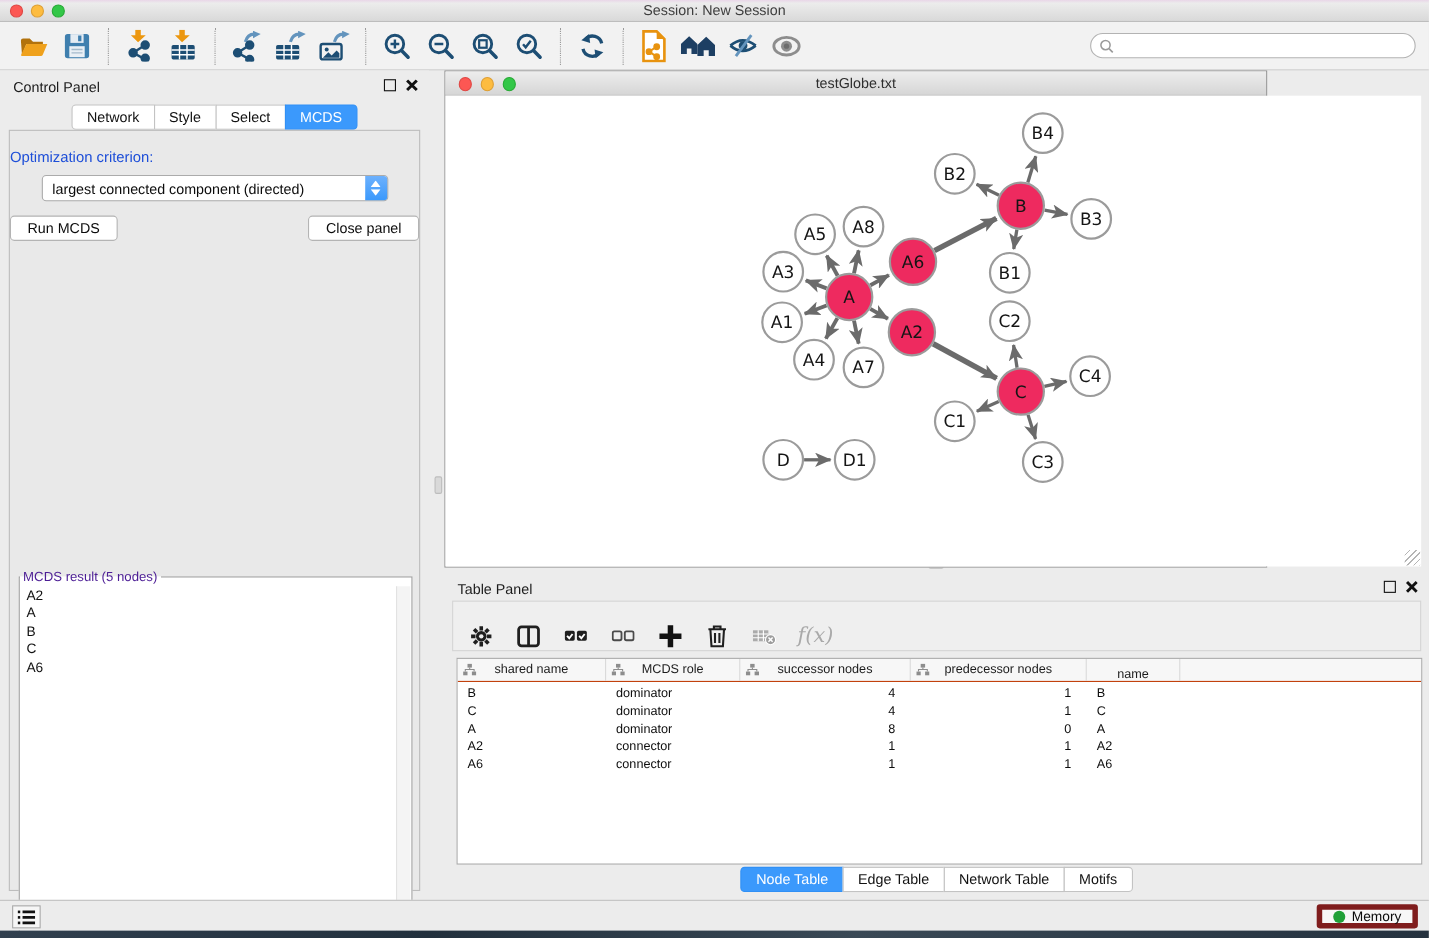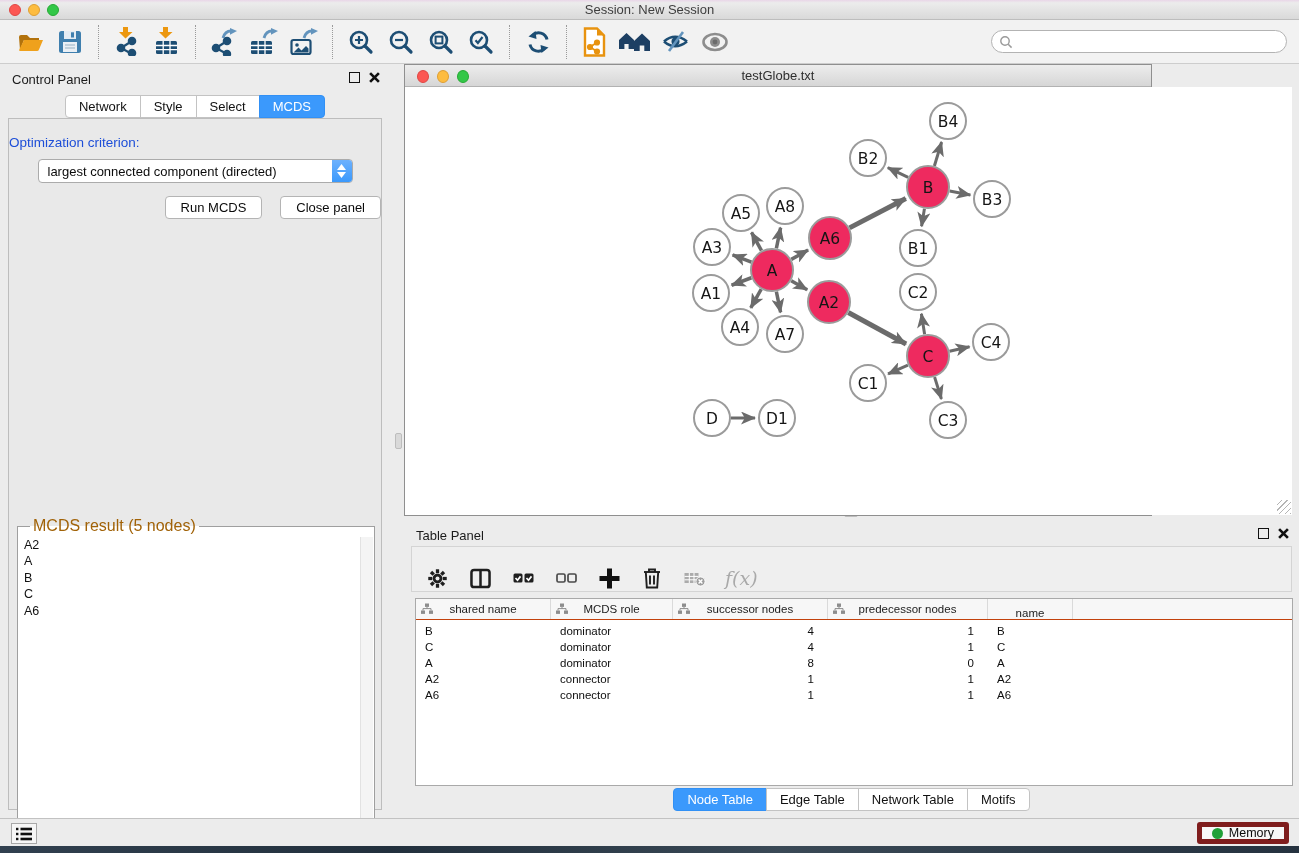--- a/index.html
+++ b/index.html
@@ -39,26 +39,26 @@
   .tab.last { border-radius:0 4px 4px 0; }
   .tab.active { background:#3b99fc; border-color:#3190f5; color:#fff; }
   .cp-content { position:absolute; left:8px; top:54px; width:374px; height:692px;
     border:1px solid #bdbdbd; background:#e9e9e9; }
   .opt-label { margin-top:16px; text-align:left; font-size:13.5px; color:#1d4ed8; }
   .dropdown { margin:9px auto 0; width:315px; height:24px; background:#fff; border:1px solid #ababab;
     border-radius:4px; display:flex; align-items:center; position:relative; }
   .dropdown-value { flex:1; font-size:13px; padding-left:9px; color:#0b0b0b; white-space:nowrap; }
   .dropdown-stepper { width:20px; height:22px; background:linear-gradient(#6db1fd,#3b99fc);
     border-radius:0 3px 3px 0; display:flex; flex-direction:column; align-items:center; justify-content:center; gap:2px; }
-  .btn-row { margin-top:13px; text-align:center; display:flex; justify-content:flex-end; gap:18px; }
+  .btn-row { margin-top:13px; text-align:center; display:flex; justify-content:space-between; gap:30px; }
   .pushbtn { background:#fff; border:1px solid #b4b4b4; border-radius:4px; font-size:13px;
     padding:3px 15px; color:#0b0b0b; font-family:"Liberation Sans",sans-serif; }
   .result-box { position:absolute; left:8px; top:398px; width:358px; height:336px;
     border:1px solid #9f9f9f; background:#fff; }
-  .result-box legend { font-size:16px; padding:0 3px; margin-left:12px; background:transparent; color:#a16207; }
+  .result-box legend { font-size:12px; padding:0 3px; margin-left:0; background:transparent; color:#4c1d95; }
   .result-list { position:absolute; left:1px; top:2px; right:14px; bottom:1px; overflow:hidden; }
   .result-item { font-size:12.5px; line-height:16.4px; padding-left:5px; }
   .result-scroll { position:absolute; top:2px; right:1px; bottom:1px; width:13px; background:#f4f4f4; border-left:1px solid #e2e2e2; }
 
   
   .network-window { position:absolute; left:404px; top:64px; width:748px; height:452px;
     border:1px solid #8f8f8f; background:#fff; }
   .inner-titlebar { height:22px; background:linear-gradient(#ededed,#d6d6d6); border-bottom:1px solid #b2b2b2;
     display:flex; align-items:center; justify-content:center; position:relative; }
   .inner-lights { position:absolute; left:12px; top:5px; display:flex; gap:8px; }

